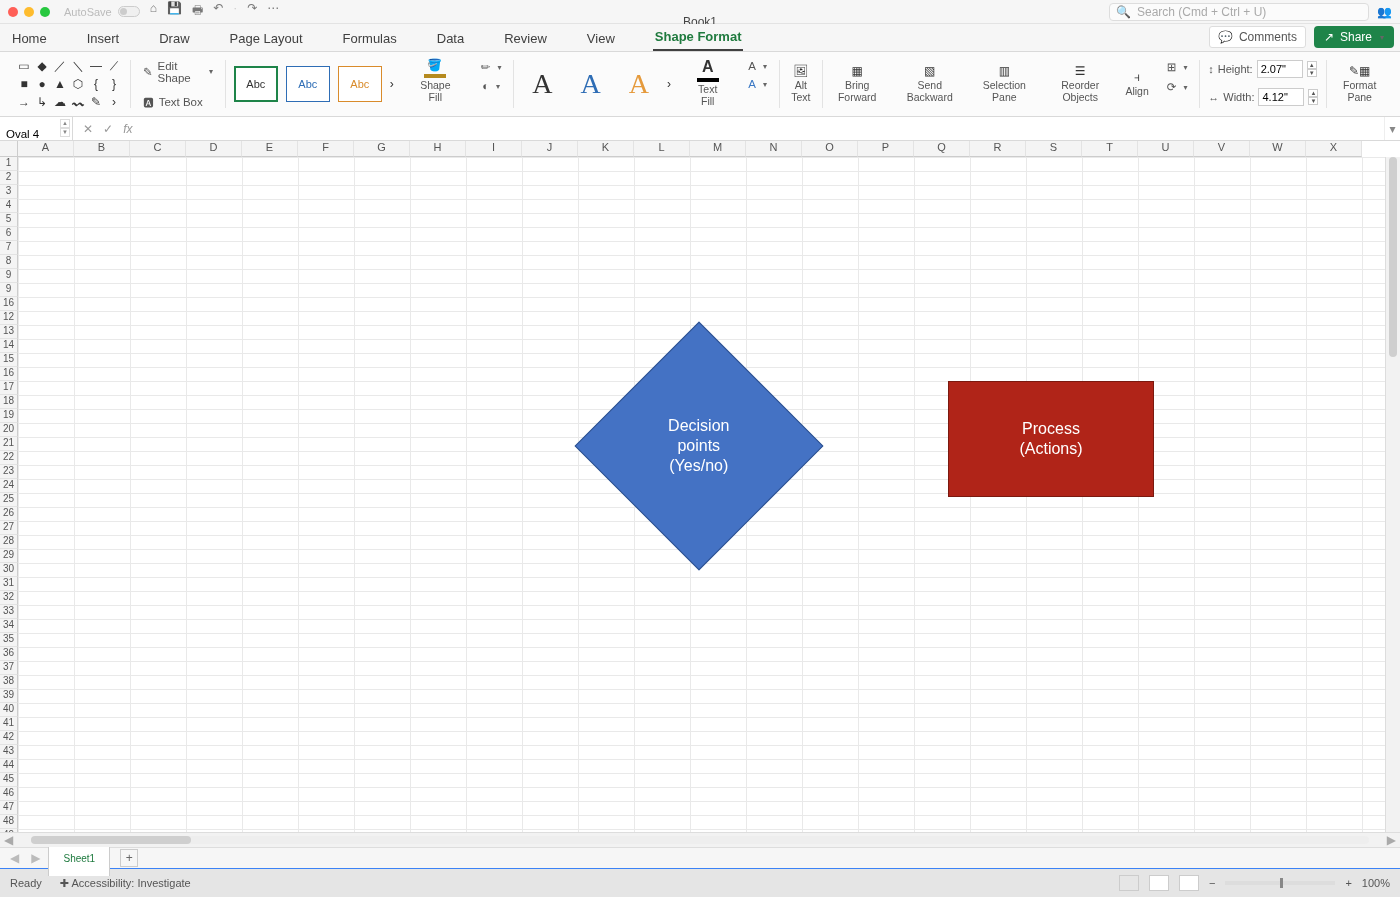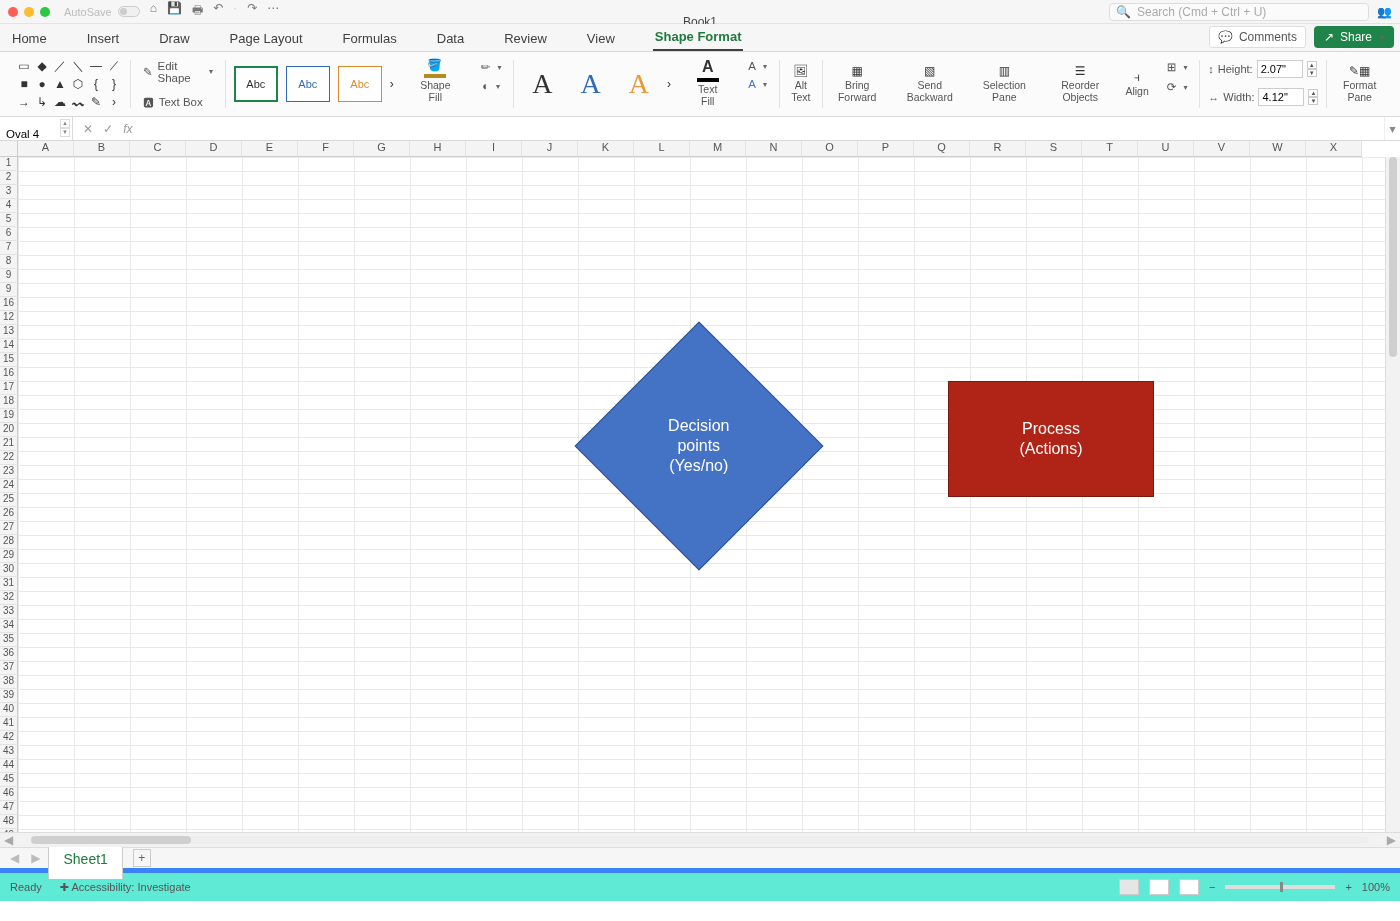--- a/index.html
+++ b/index.html
@@ -88,25 +88,25 @@
   
   .hscroll { position:absolute; left:0; right:0; bottom:0; height:15px; background:#f2f2f2; border-top:1px solid #ddd; display:flex; align-items:center;}
   .hscroll .track{ flex:1; height:8px; background:#eee; margin:0 14px; border-radius:4px; position:relative;}
   .hscroll .thumb{ position:absolute; left:0; width:160px; height:8px; background:#cfcfcf; border-radius:4px;}
   .vscroll { position:absolute; top:16px; bottom:15px; right:0; width:15px; background:#f2f2f2; border-left:1px solid #ddd;}
   .vscroll .thumb{ position:absolute; top:0; left:3px; width:8px; height:200px; background:#cfcfcf; border-radius:4px;}
 
   
   .sheettabs { height:21px; background:#f6f6f6; border-top:1px solid #ddd; display:flex; align-items:center; padding:0 6px; gap:4px;}
   .nav-tri { color:#bbb; padding:0 4px;}
-  .sheet-tab { background:#fff; border:1px solid #ccc; border-bottom:none; padding:12px 14px; font-size:14px; color:#1e7a3e;}
+  .sheet-tab { background:#fff; border:1px solid #ccc; border-bottom:none; padding:12px 14px; font-size:10px; color:#1e7a3e;}
   .add-sheet { width:18px; height:18px; border:1px solid #ccc; display:flex; align-items:center; justify-content:center; margin-left:6px; color:#666;}
 
   
-  .status { height:21px; background:#5eead4; border-top:5px solid #3b82f6; display:flex; align-items:center; padding:14px 10px; font-size:11px; color:#555; gap:18px;}
+  .status { height:21px; background:#e5e5e5; border-top:1px solid #3b82f6; display:flex; align-items:center; padding:14px 10px; font-size:11px; color:#555; gap:18px;}
   .status .right { margin-left:auto; display:flex; align-items:center; gap:10px;}
   .viewbtn { width:20px; height:16px; border:1px solid #ccc; background:#fff;}
   .viewbtn.active{ background:#e6e6e6;}
   .zoom-slider { width:110px; height:4px; background:#ddd; position:relative;}
   .zoom-slider::after{content:""; position:absolute; left:50%; top:-3px; width:3px; height:10px; background:#888;}
 </style>
 </head>
 <body>
 
 <div class="titlebar">

